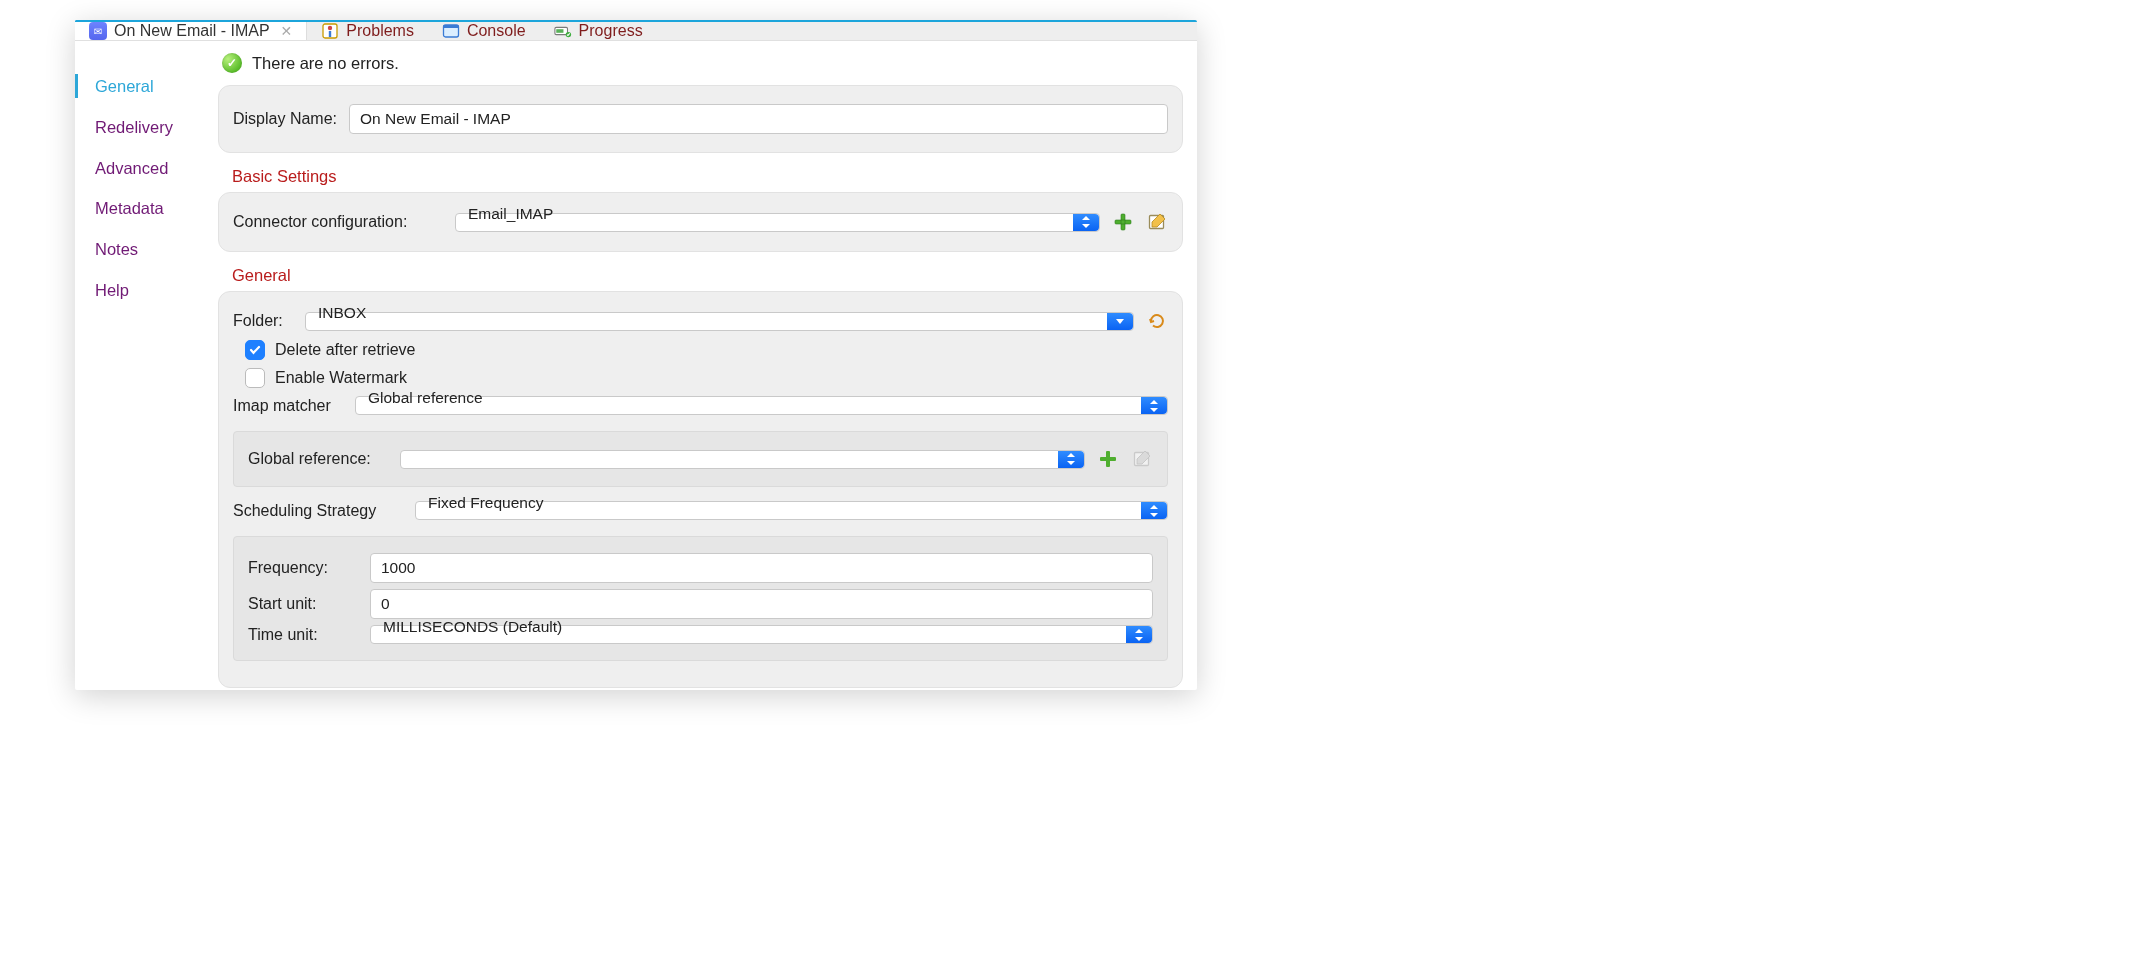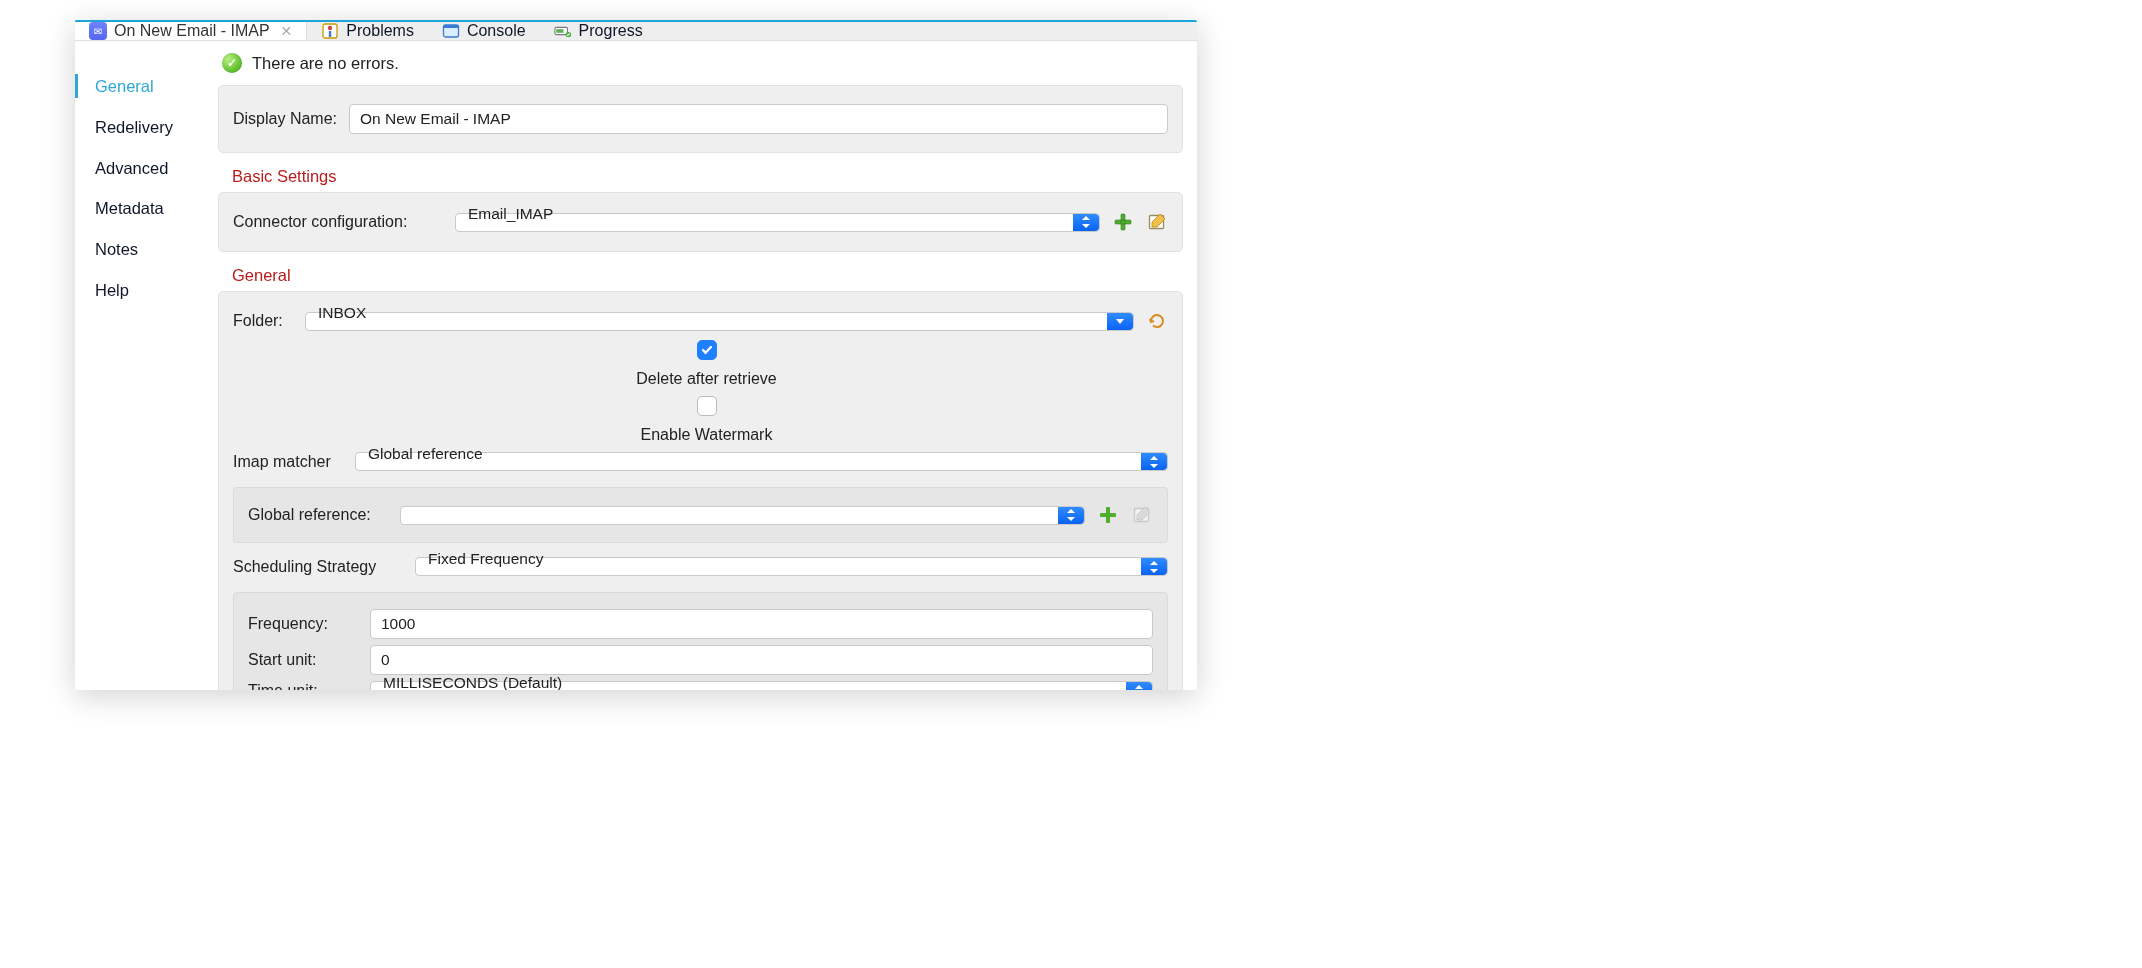--- a/index.html
+++ b/index.html
@@ -24,21 +24,21 @@
   border-top: 2px solid #1ca5db;
   display: flex;
   align-items: stretch;
 }
 .tab {
   display: flex;
   align-items: center;
   padding: 0 14px;
   gap: 7px;
   font-size: 16px;
-  color: #0f172a;
+  color: #7f1d1d;
   cursor: pointer;
 }
 .tab.active {
   background: #fff;
   color: #333;
   border-right: 1px solid #ddd;
   position: relative;
 }
 .tab.active::before {
   content: "";
@@ -60,21 +60,21 @@
   display: flex;
 }
 .sidebar {
   width: 143px;
   padding: 25px 0 0 0;
   position: relative;
 }
 .sidebar-item {
   padding: 8px 0 8px 20px;
   font-size: 16.5px;
-  color: #0f172a;
+  color: #701a75;
   cursor: pointer;
   line-height: 1.5;
 }
 .sidebar-item.active { color: #2da7d8; }
 .sidebar-item.active::before {
   content:"";
   position:absolute;
   left:0; width:3px; height:24px;
   background:#2da7d8;
   transform: translateY(-8px);
@@ -92,21 +92,21 @@
 }
 .ok-circle {
   width:20px;height:20px;border-radius:50%;
   background: radial-gradient(circle at 30% 30%, #b7f07c, #5bbd2b 70%);
   display:flex;align-items:center;justify-content:center;color:#fff;font-size:12px;font-weight:bold;
   box-shadow: inset 0 0 2px rgba(0,0,0,.2);
 }
 .panel {
   background: #efefef;
   border: 1px solid #e2e2e2;
-  border-radius: 5px;
+  border-radius: 12px;
   padding: 12px 14px;
   margin-bottom: 14px;
 }
 .section-label {
   font-size: 16.5px; color:#b91c1c;
   margin: 0 0 6px 14px;
 }
 .form-row {
   display:flex; align-items:center; gap: 12px;
   margin: 6px 0;
@@ -140,21 +140,21 @@
   border-top-right-radius:4px; border-bottom-right-radius:4px;
   display:flex;align-items:center;justify-content:center;
 }
 .select .caret svg { display:block; }
 .icon-btn {
   width: 22px; height: 22px;
   display:flex;align-items:center;justify-content:center;
   cursor:pointer;
 }
 .icon-btn.disabled { opacity: .45; cursor: default; }
-.checkbox-row { display:flex; align-items:center; gap:10px; margin: 8px 0 8px 12px; font-size:16px; color:#222;flex-direction:column;}
+.checkbox-row { display:flex; align-items:center; gap:10px; margin: 8px 0 8px 12px; font-size:16px; color:#222;}
 .chk {
   width:20px;height:20px;border-radius:5px;border:1px solid #bbb;background:#fff;
   display:flex;align-items:center;justify-content:center;
   cursor:pointer;
 }
 .chk.checked { background:#1e80ff; border-color:#1e80ff; }
 .chk.checked svg { display:block; }
 .nested-panel {
   background: #e6e6e6;
   border: 1px solid #dadada;

